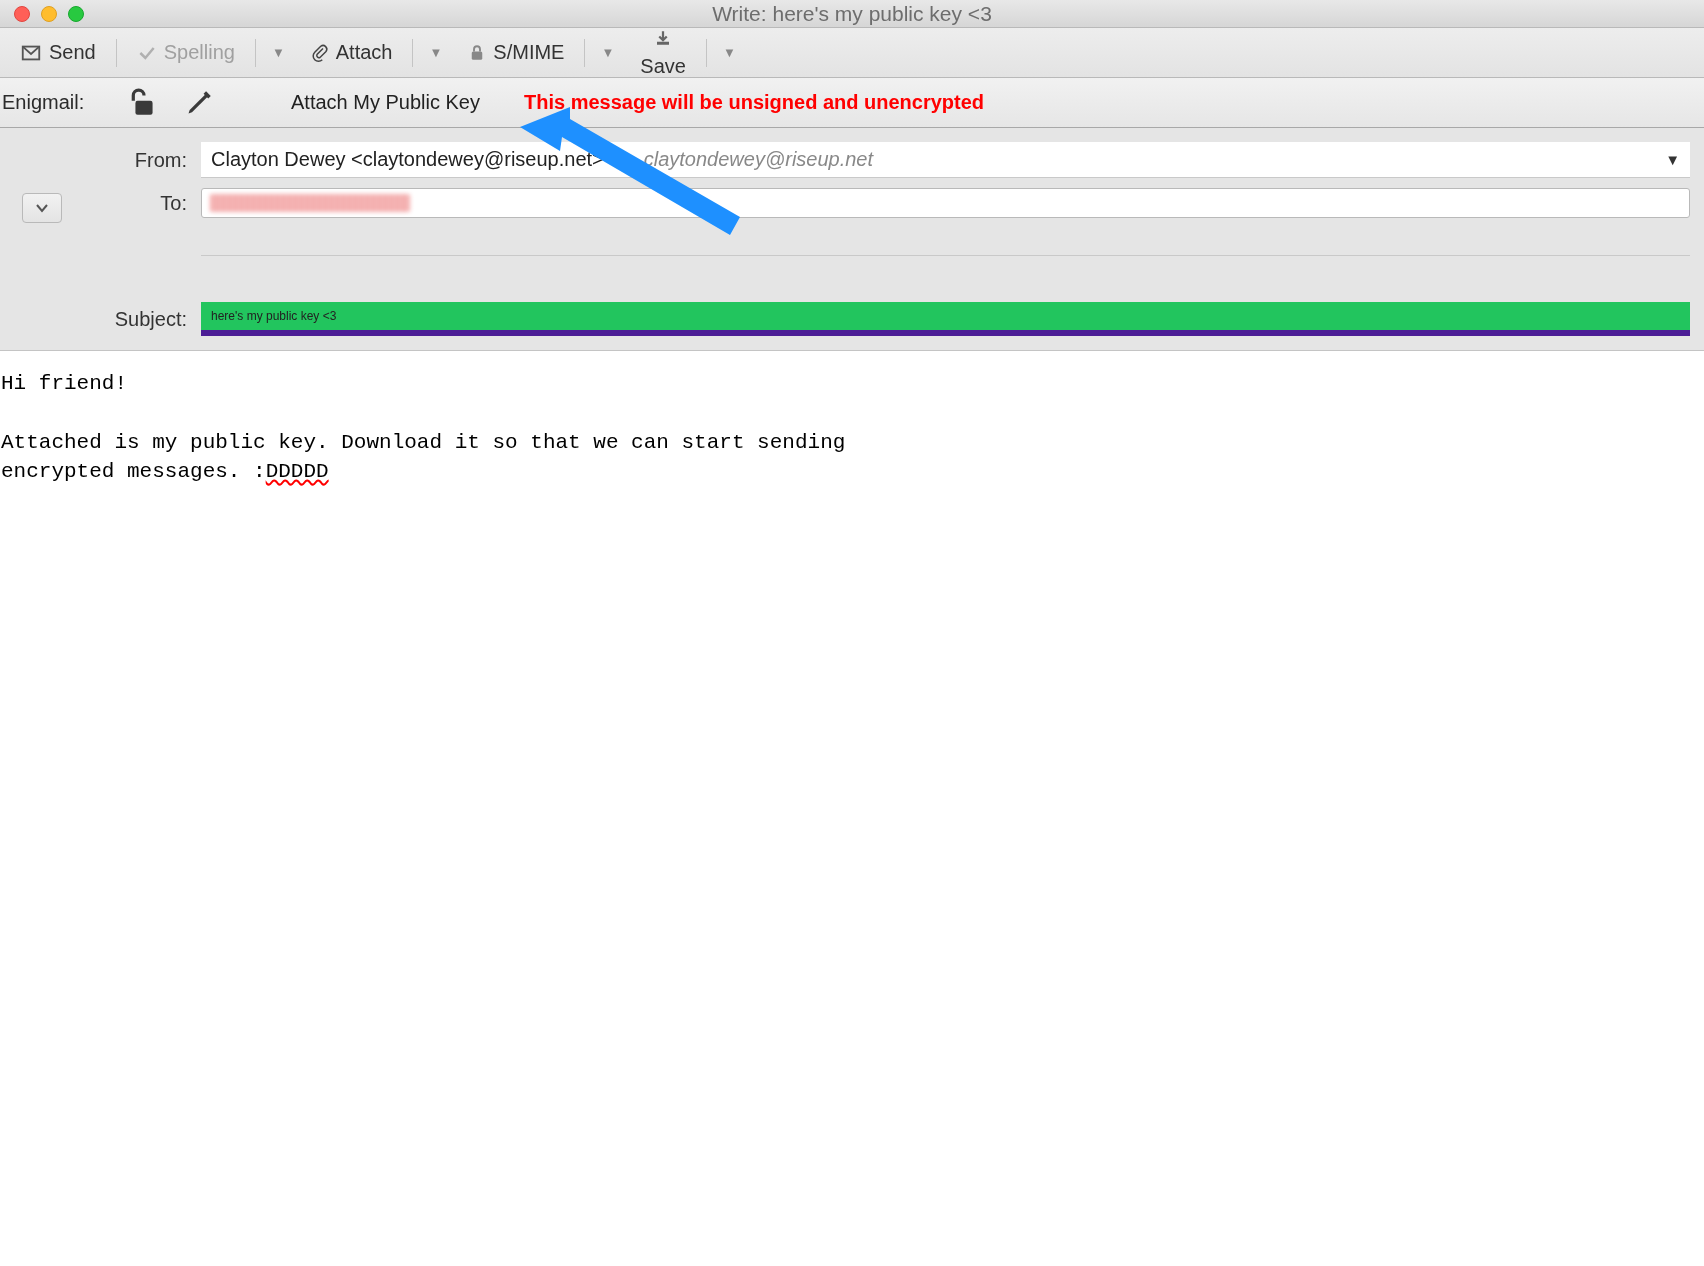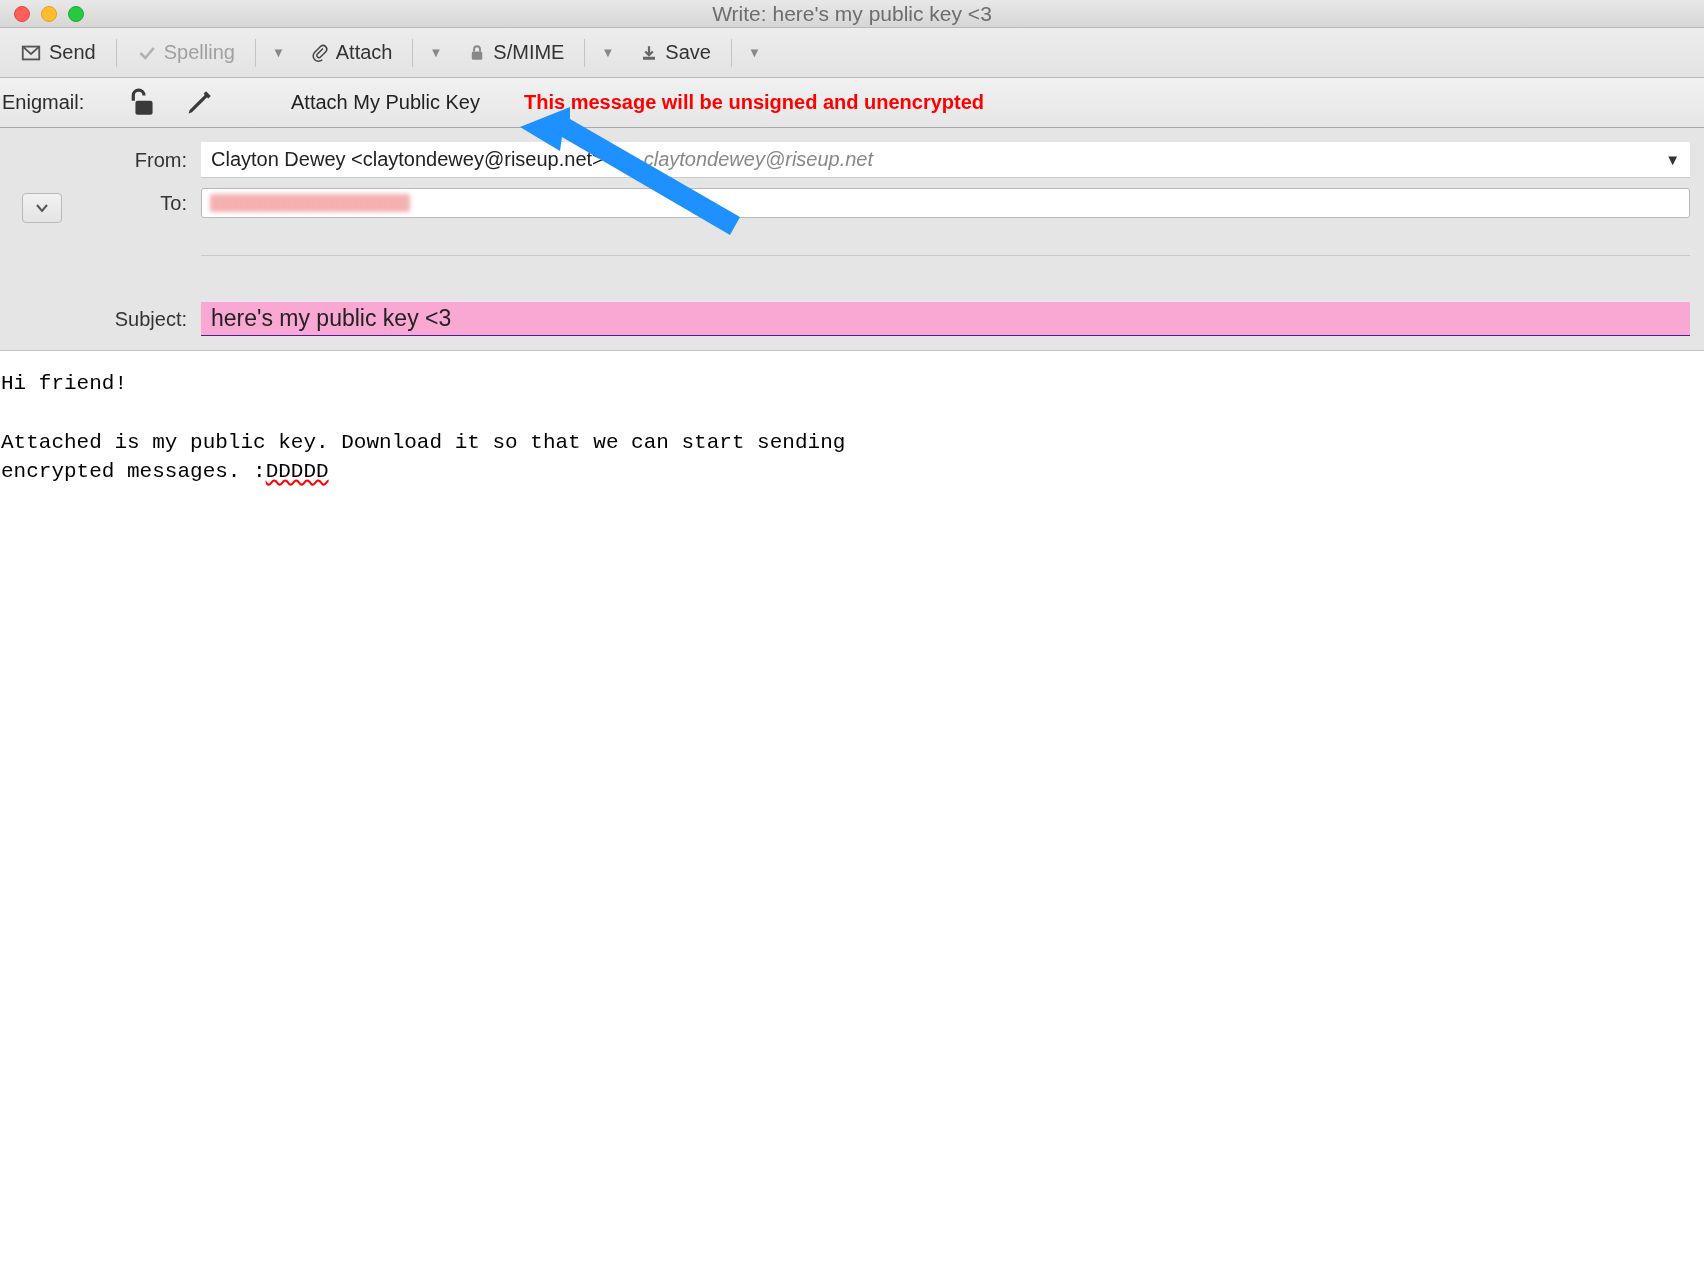--- a/index.html
+++ b/index.html
@@ -178,25 +178,25 @@
 .blank-underline {
   flex: 1;
   height: 28px;
   border-bottom: 1px solid #c9c9c9;
   margin-left: 0;
 }
 .subject-row { margin-top: 46px; }
 .subject-input {
   flex: 1;
   height: 34px;
-  background: #f9a8d4;
+  background: #22c55e;
   border: none;
-  border-bottom: 1px solid #4c1d95;
+  border-bottom: 6px solid #4c1d95;
   padding: 4px 10px;
-  font-size: 23px;
+  font-size: 12px;
   color: #222;
   outline: none;
 }
 .message-body {
   padding: 18px 1px;
   font-family: "Menlo", "Courier New", monospace;
   font-size: 21px;
   line-height: 1.4;
   white-space: pre;
   color: #000;
@@ -272,21 +272,21 @@
       <svg width="18" height="20" viewBox="0 0 24 24">
           <rect x="5" y="10" width="14" height="11" rx="2" fill="#888"></rect>
           <path d="M8 10 V7 a4 4 0 0 1 8 0 V10" fill="none" stroke="#888" stroke-width="2.5"></path>
         </svg>
     </span>
     <span>S/MIME</span>
   </div>
   <div class="vsep"></div>
   <span class="dropdown-arrow">▼</span>
 
-  <div class="toolbar-btn" style="margin-left:10px;">
+  <div class="toolbar-btn" style="margin-left:10px;flex-direction:column;">
     <span class="icon-save">
       <svg width="18" height="20" viewBox="0 0 24 24">
           <path d="M12 3 V15 M7 10 L12 15 L17 10" fill="none" stroke="#666" stroke-width="3"></path>
           <rect x="4" y="17" width="16" height="4" fill="#666"></rect>
         </svg>
     </span>
     <span>Save</span>
   </div>
   <div class="vsep"></div>
   <span class="dropdown-arrow">▼</span>

